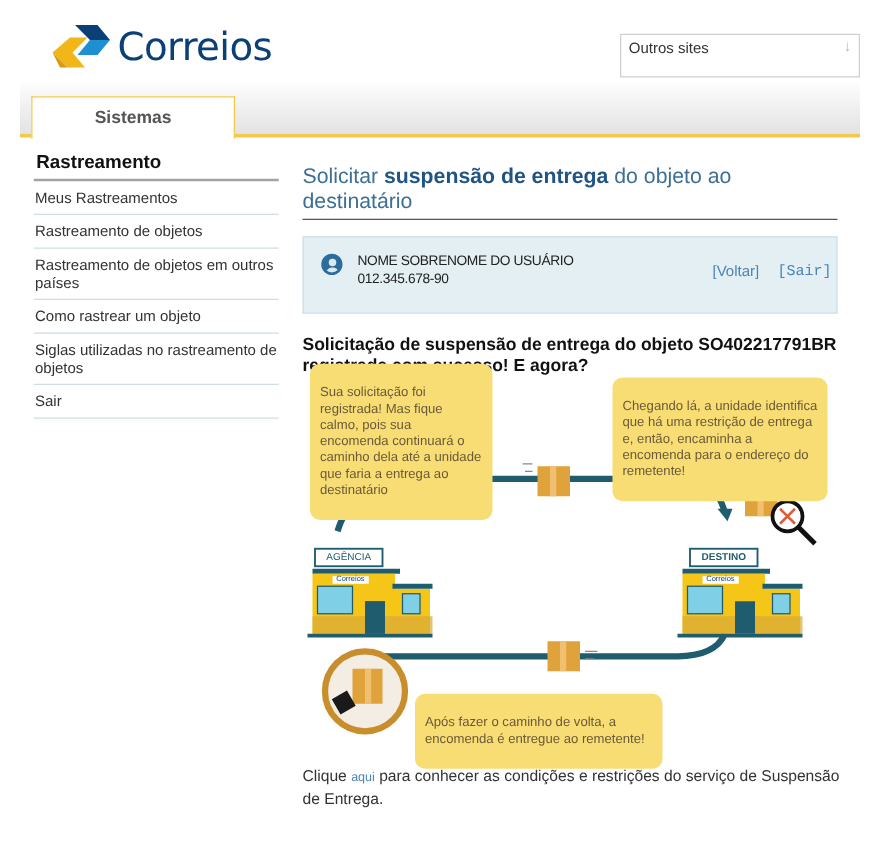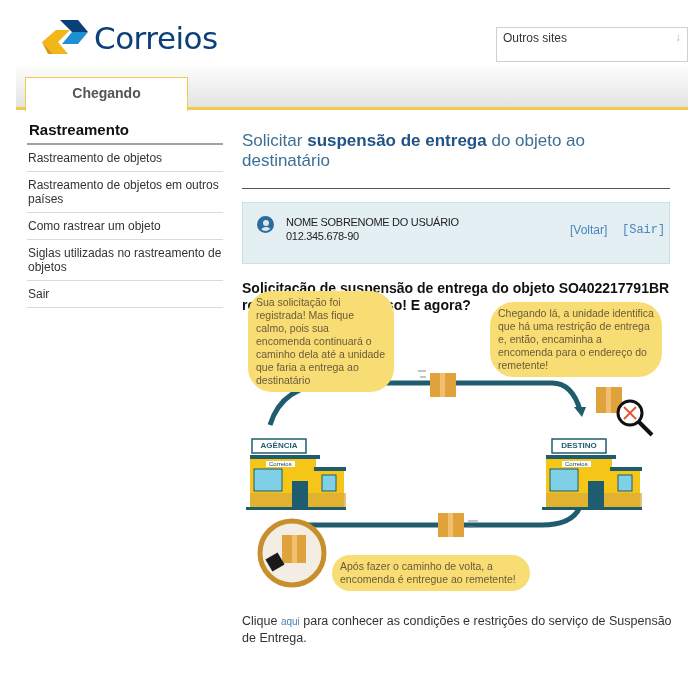--- a/index.html
+++ b/index.html
@@ -7,33 +7,33 @@
   .logo { position: absolute; left: 38px; top: 18px; display: flex; align-items: center; }
   .logo-text { font-size: 31px; color: #0b3f78; margin-left: 6px; letter-spacing: -0.5px; font-family: "DejaVu Sans", sans-serif; }
   .other-sites { position: absolute; left: 496px; top: 27px; width: 192px; height: 35px; border: 1px solid #d0d0d0; background: #fff; font-size: 12px; color: #333; padding: 3px 6px; }
   .other-sites .arrow { position: absolute; right: 6px; top: 2px; color: #bbb; font-size: 12px; }
   .nav-bar { position: absolute; left: 16px; top: 66px; width: 672px; height: 44px; background: linear-gradient(#fdfdfd, #e3e3e3); border-bottom: 3px solid #f2c94c; }
   .tab { position: absolute; left: 25px; top: 77px; width: 163px; height: 34px; background: #fff; border: 1px solid #f2c94c; border-bottom: none; text-align: center; font-weight: bold; font-size: 14px; color: #555; line-height: 30px; }
   .sidebar { position: absolute; left: 27px; top: 119px; width: 196px; }
   .sidebar-title { font-weight: bold; font-size: 15px; color: #111; padding: 2px 2px 5px; border-bottom: 2px solid #a3a3a3; }
   .sidebar-item { font-size: 12px; color: #333; padding: 6px 1px 6px 1px; border-bottom: 1px solid #cfdee2; line-height: 14px; cursor: pointer; }
   .main { position: absolute; left: 242px; top: 131px; width: 428px; }
-  .page-title { font-size: 17px; color: #3d6f95; padding-bottom: 17px; border-bottom: 1px solid #555; }
+  .page-title { font-size: 17px; color: #3d6f95; padding-bottom: 4px; border-bottom: 1px solid #555; }
   .page-title b { color: #1f5485; }
   .user-box { margin-top: 13px; background: #e3eff3; border: 1px solid #cde0e6; height: 62px; position: relative; text-align: right; }
   .user-icon { position: absolute; left: 14px; top: 13px; width: 17px; height: 17px; border-radius: 50%; background: #2d6d9e; border: 2px solid #2d6d9e; overflow: hidden; }
   .user-icon::before { content: ""; position: absolute; left: 4px; top: 2px; width: 6px; height: 6px; background: #dbe8ee; border-radius: 50%; }
   .user-icon::after { content: ""; position: absolute; left: 2px; top: 9px; width: 10px; height: 8px; background: #dbe8ee; border-radius: 50% 50% 0 0; }
   .user-name { position: absolute; left: 43px; top: 13px; font-size: 11px; color: #222; letter-spacing: -0.3px; }
   .user-id { position: absolute; left: 43px; top: 27px; font-size: 11px; color: #222; letter-spacing: -0.3px; }
   .link-voltar { position: absolute; left: 327px; top: 20px; font-size: 12px; color: #4a84b8; cursor: pointer; }
   .link-sair { position: absolute; left: 379px; top: 20px; font-size: 12px; color: #4a84b8; cursor: pointer; font-family: Liberation Mono, monospace; }
   .success { margin-top: 16px; font-weight: bold; font-size: 14px; color: #111; line-height: 17px; }
   .infographic { position: absolute; left: 242px; top: 285px; width: 430px; height: 320px; }
-  .bubble { position: absolute; background: #f8dd74; border-radius: 24px; font-size: 10.5px; color: #6b5a3a; line-height: 13px; padding: 5px 8px; }
+  .bubble { position: absolute; background: #f8dd74; border-radius: 8px; font-size: 10.5px; color: #6b5a3a; line-height: 13px; padding: 17px 8px; }
   .footer-text { position: absolute; left: 242px; top: 613px; width: 430px; font-size: 12.5px; color: #333; line-height: 17px; }
   .footer-text a { color: #4a84b8; font-size: 10px; text-decoration: none; }
 </style>
 </head>
 <body>
 
 <div class="logo">
   <svg width="50" height="40" viewBox="0 0 50 40">
     <polygon points="22,2 40,2 50,14 34,14" fill="#0b3f78"></polygon>
     <polygon points="34,14 50,14 40,26 24,26" fill="#1e8fd0"></polygon>
@@ -42,24 +42,25 @@
   </svg>
   <span class="logo-text">Correios</span>
 </div>
 
 <div class="other-sites">
   <span>Outros sites</span>
   <span class="arrow">↓</span>
 </div>
 
 <div class="nav-bar"></div>
-<div class="tab">Chegando</div>
+<div class="tab">Sistemas</div>
 
 <div class="sidebar">
   <div class="sidebar-title">Rastreamento</div>
+  <div class="sidebar-item">Meus Rastreamentos</div>
   <div class="sidebar-item">Rastreamento de objetos</div>
   <div class="sidebar-item">Rastreamento de objetos em outros países</div>
   <div class="sidebar-item">Como rastrear um objeto</div>
   <div class="sidebar-item">Siglas utilizadas no rastreamento de objetos</div>
   <div class="sidebar-item">Sair</div>
 </div>
 
 <div class="main">
   <div class="page-title">
     <span>Solicitar </span><b>suspensão de entrega</b><span> do objeto ao destinatário</span>
@@ -122,21 +123,21 @@
     <rect x="304" y="208" width="96" height="14" fill="#d9a83a" opacity="0.7"></rect>
     <rect x="346" y="196" width="16" height="26" fill="#1f5d6e"></rect>
     <rect x="300" y="222" width="100" height="3" fill="#1f5d6e"></rect>
 
     <circle cx="50" cy="268" r="32" fill="#f3ede4" stroke="#c88e2c" stroke-width="5"></circle>
     <rect x="40" y="250" width="24" height="28" fill="#e0a23a"></rect>
     <rect x="50" y="250" width="5" height="28" fill="#f0c070"></rect>
     <rect x="26" y="270" width="14" height="14" fill="#1a1a1a" transform="rotate(-30 33 277)"></rect>
   </svg>
 
-  <span style="position:absolute;left:14px;top:156px;font-size:8px;font-weight:bold;color:#1f5d6e;width:46px;text-align:center;">AGÊNCIA</span>
+  <span style="position:absolute;left:14px;top:156px;font-size:8px;font-weight:normal;color:#1f5d6e;width:46px;text-align:center;">AGÊNCIA</span>
   <span style="position:absolute;left:314px;top:156px;font-size:8px;font-weight:bold;color:#1f5d6e;width:46px;text-align:center;">DESTINO</span>
   <span style="position:absolute;left:24px;top:176px;font-size:6px;color:#0b3f78;background:#fff;padding:0 3px;">Correios</span>
   <span style="position:absolute;left:320px;top:176px;font-size:6px;color:#0b3f78;background:#fff;padding:0 3px;">Correios</span>
 
   <div class="bubble" style="left:6px;top:6px;width:146px;">Sua solicitação foi registrada! Mas fique calmo, pois sua encomenda continuará o caminho dela até a unidade que faria a entrega ao destinatário</div>
   <div class="bubble" style="left:248px;top:17px;width:172px;">Chegando lá, a unidade identifica que há uma restrição de entrega e, então, encaminha a encomenda para o endereço do remetente!</div>
   <div class="bubble" style="left:90px;top:270px;width:198px;">Após fazer o caminho de volta, a encomenda é entregue ao remetente!</div>
 </div>
 
 <div class="footer-text">

